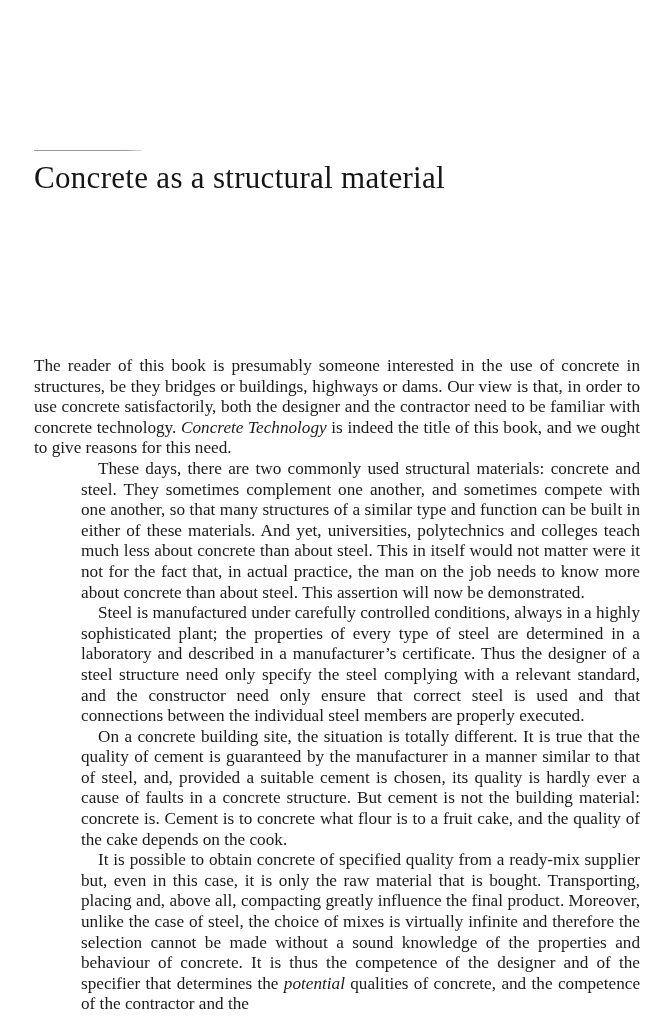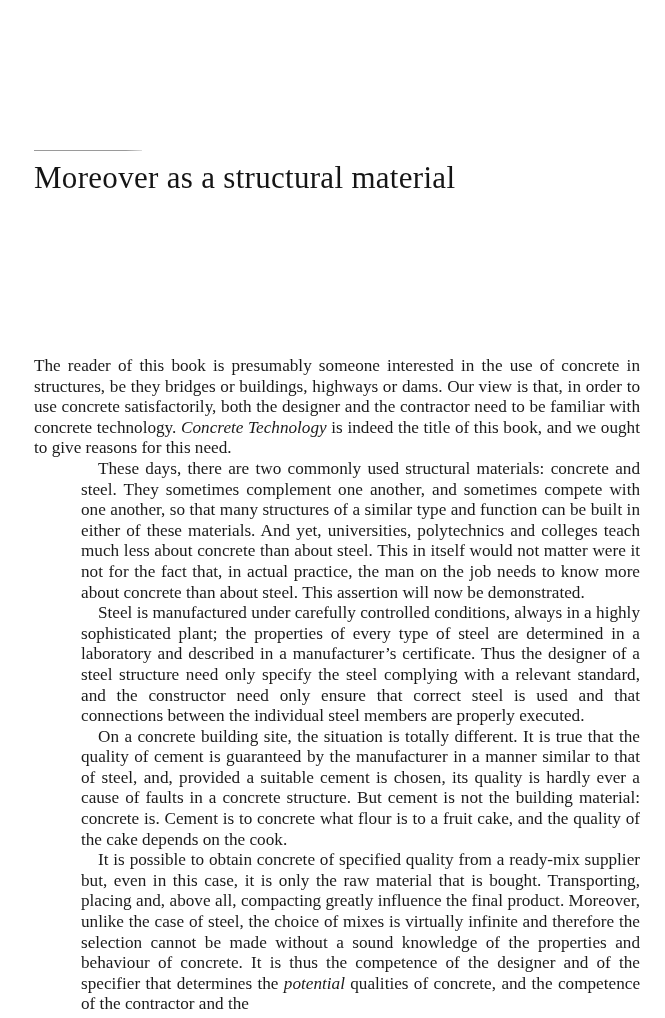--- a/index.html
+++ b/index.html
@@ -21,21 +21,21 @@
       font-size: 17.2px; line-height: 20.6px; text-align: justify;
     }
     .body-text p { margin: 0; text-indent: 0; }
     .body-text p.indent { text-indent: 17px; margin-left: 47px; }
     .body-text em { font-style: italic; }
   </style>
 </head>
 <body>
 
 <div class="rule"></div>
-<h1 class="title">Moreover as a structural material</h1>
+<h1 class="title">Concrete as a structural material</h1>
 
 <div class="body-text">
   <p>
     <span>The reader of this book is presumably someone interested in the use of concrete in structures, be they bridges or buildings, highways or dams. Our view is that, in order to use concrete satisfactorily, both the designer and the contractor need to be familiar with concrete technology. </span><em>Concrete Technology</em><span> is indeed the title of this book, and we ought to give reasons for this need.</span>
   </p>
   <p class="indent">
     <span>These days, there are two commonly used structural materials: concrete and steel. They sometimes complement one another, and sometimes compete with one another, so that many structures of a similar type and function can be built in either of these materials. And yet, universities, polytechnics and colleges teach much less about concrete than about steel. This in itself would not matter were it not for the fact that, in actual practice, the man on the job needs to know more about concrete than about steel. This assertion will now be demonstrated.</span>
   </p>
   <p class="indent">
     <span>Steel is manufactured under carefully controlled conditions, always in a highly sophisticated plant; the properties of every type of steel are determined in a laboratory and described in a manufacturer’s certificate. Thus the designer of a steel structure need only specify the steel complying with a relevant standard, and the constructor need only ensure that correct steel is used and that connections between the individual steel members are properly executed.</span>

